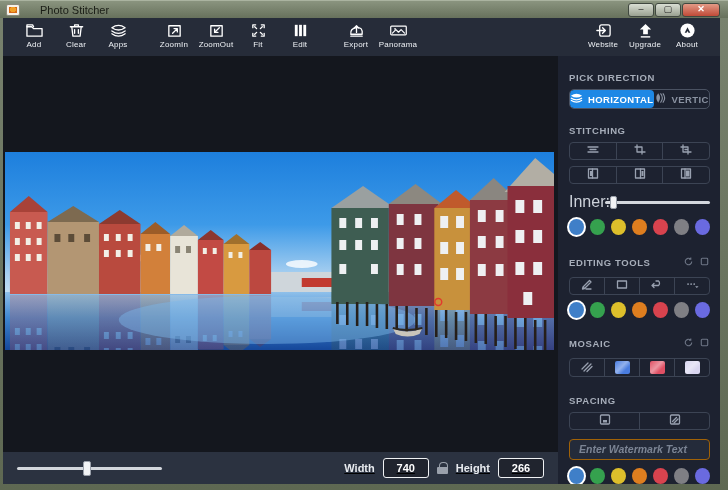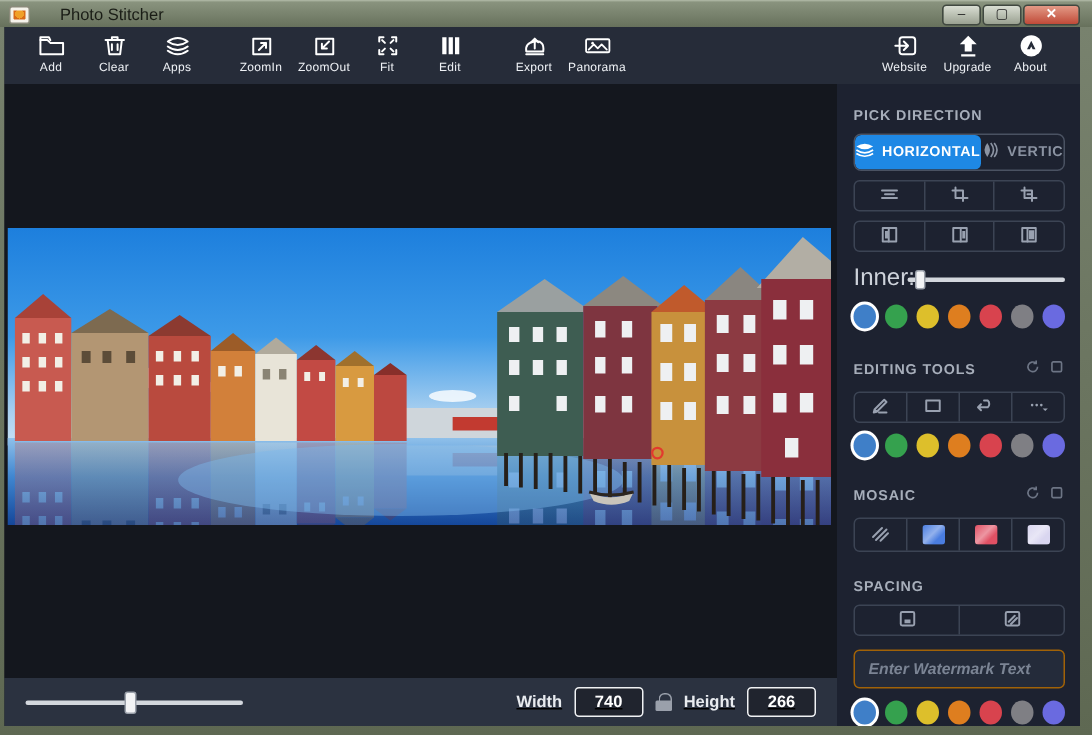--- a/index.html
+++ b/index.html
@@ -406,20 +406,21 @@
           </button>
           <button class="seg-btn">
             <span><svg viewBox="0 0 14 12">
                   <path d="M4.5 1q4 5 0 10q-4-5 0-10z" fill="#8b93a2"></path>
                   <path d="M7 1q4 5 0 10M9.5 1q4 5 0 10" stroke="#8b93a2" stroke-width="1.2" fill="none"></path>
                 </svg></span>
             <span>VERTICAL</span>
           </button>
         </div>
 
+        <div class="sec-label mt16">STITCHING</div>
         <div class="btn-group">
           <button class="cell">
               <span><svg viewBox="0 0 14 13">
                   <path class="icg" d="M2 4h10M4 6.5h6M2 9h10"></path>
                 </svg></span>
             </button>
           <button class="cell">
               <span><svg viewBox="0 0 14 13">
                   <path class="icg" d="M4 2v7h8M2 4h7v7"></path>
                 </svg></span>

